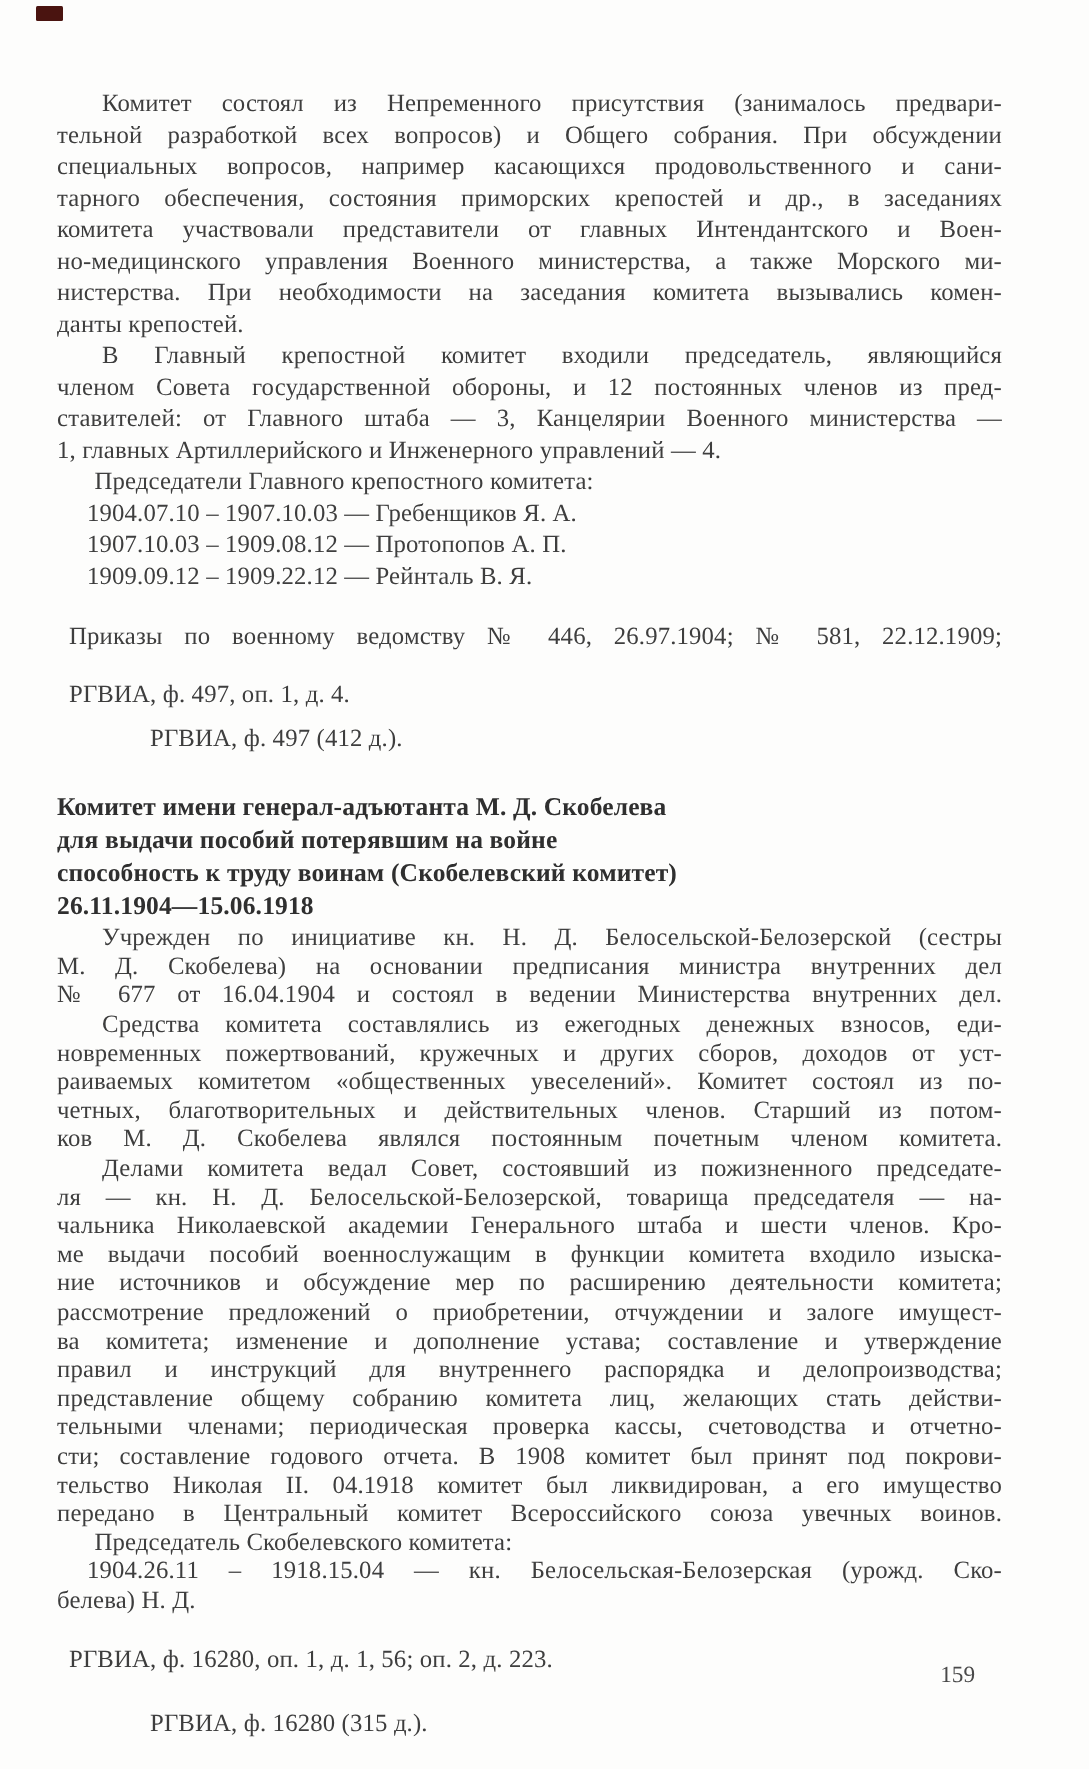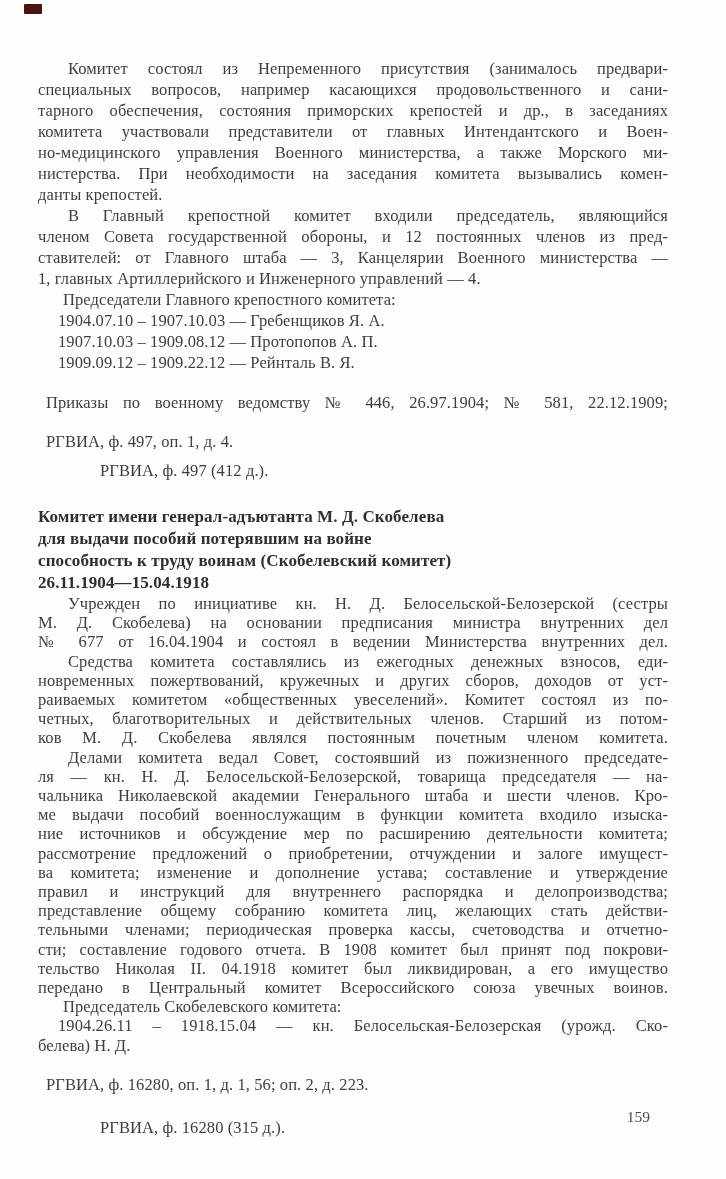--- a/index.html
+++ b/index.html
@@ -33,20 +33,21 @@
 <body>
 
 <div class="page">
 
   <div class="corner-mark"></div>
 
   <div class="col">
 
     <div>
       <span class="ln j ind">Комитет состоял из Непременного присутствия (занималось предвари-</span>
+      <span class="ln j">тельной разработкой всех вопросов) и Общего собрания. При обсуждении</span>
       <span class="ln j">специальных вопросов, например касающихся продовольственного и сани-</span>
       <span class="ln j">тарного обеспечения, состояния приморских крепостей и др., в заседаниях</span>
       <span class="ln j">комитета участвовали представители от главных Интендантского и Воен-</span>
       <span class="ln j">но-медицинского управления Военного министерства, а также Морского ми-</span>
       <span class="ln j">нистерства. При необходимости на заседания комитета вызывались комен-</span>
       <span class="ln">данты крепостей.</span>
     </div>
 
     <div>
       <span class="ln j ind">В Главный крепостной комитет входили председатель, являющийся</span>
@@ -68,21 +69,21 @@
     </div>
 
     <div class="fund1">
       <span class="ln pl62">РГВИА, ф. 497 (412 д.).</span>
     </div>
 
     <div class="heading">
       <span class="ln">Комитет имени генерал-адъютанта М. Д. Скобелева</span>
       <span class="ln">для выдачи пособий потерявшим на войне</span>
       <span class="ln">способность к труду воинам (Скобелевский комитет)</span>
-      <span class="ln">26.11.1904—15.04.1918</span>
+      <span class="ln">26.11.1904—15.06.1918</span>
     </div>
 
     <div class="lower">
       <div>
         <span class="ln j ind">Учрежден по инициативе кн. Н. Д. Белосельской-Белозерской (сестры</span>
         <span class="ln j">М. Д. Скобелева) на основании предписания министра внутренних дел</span>
         <span class="ln j">№ 677 от 16.04.1904 и состоял в ведении Министерства внутренних дел.</span>
       </div>
       <div>
         <span class="ln j ind">Средства комитета составлялись из ежегодных денежных взносов, еди-</span>

